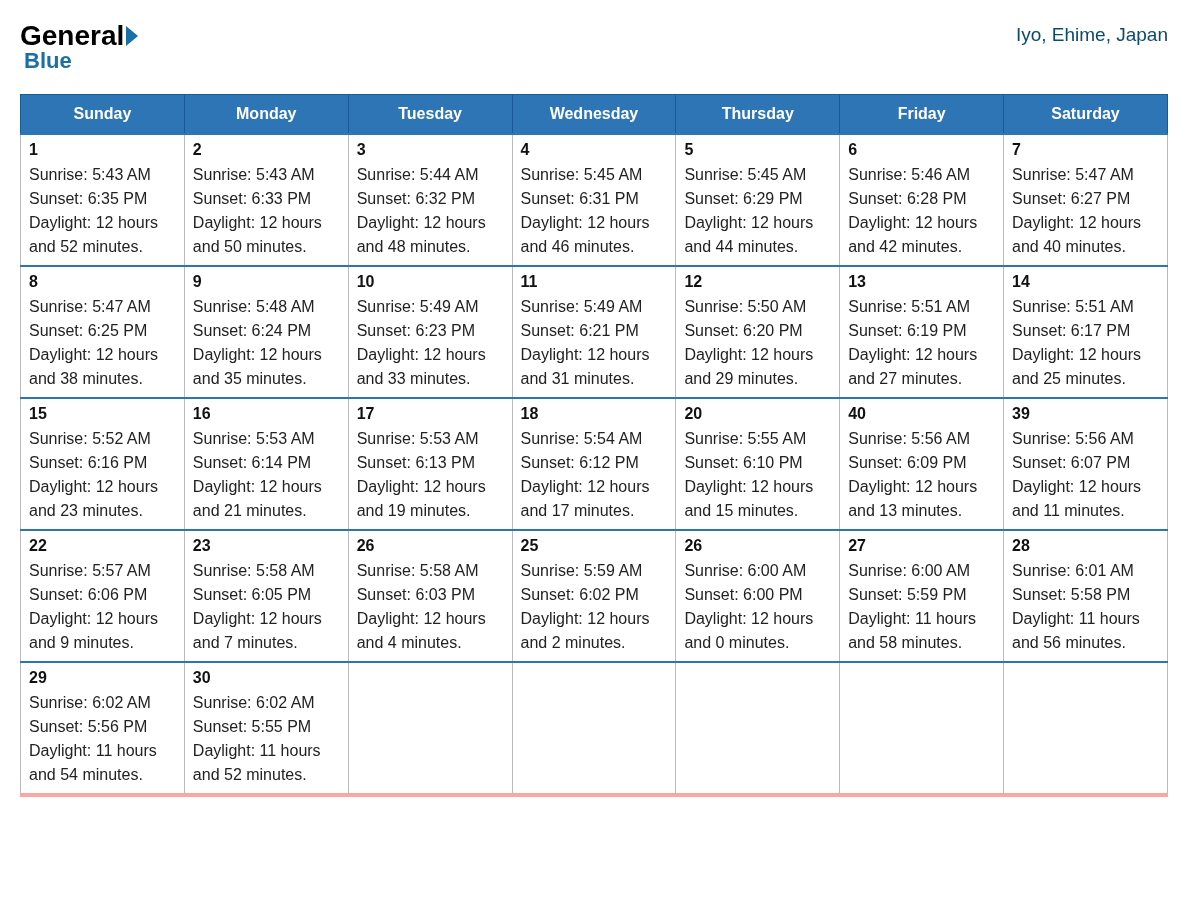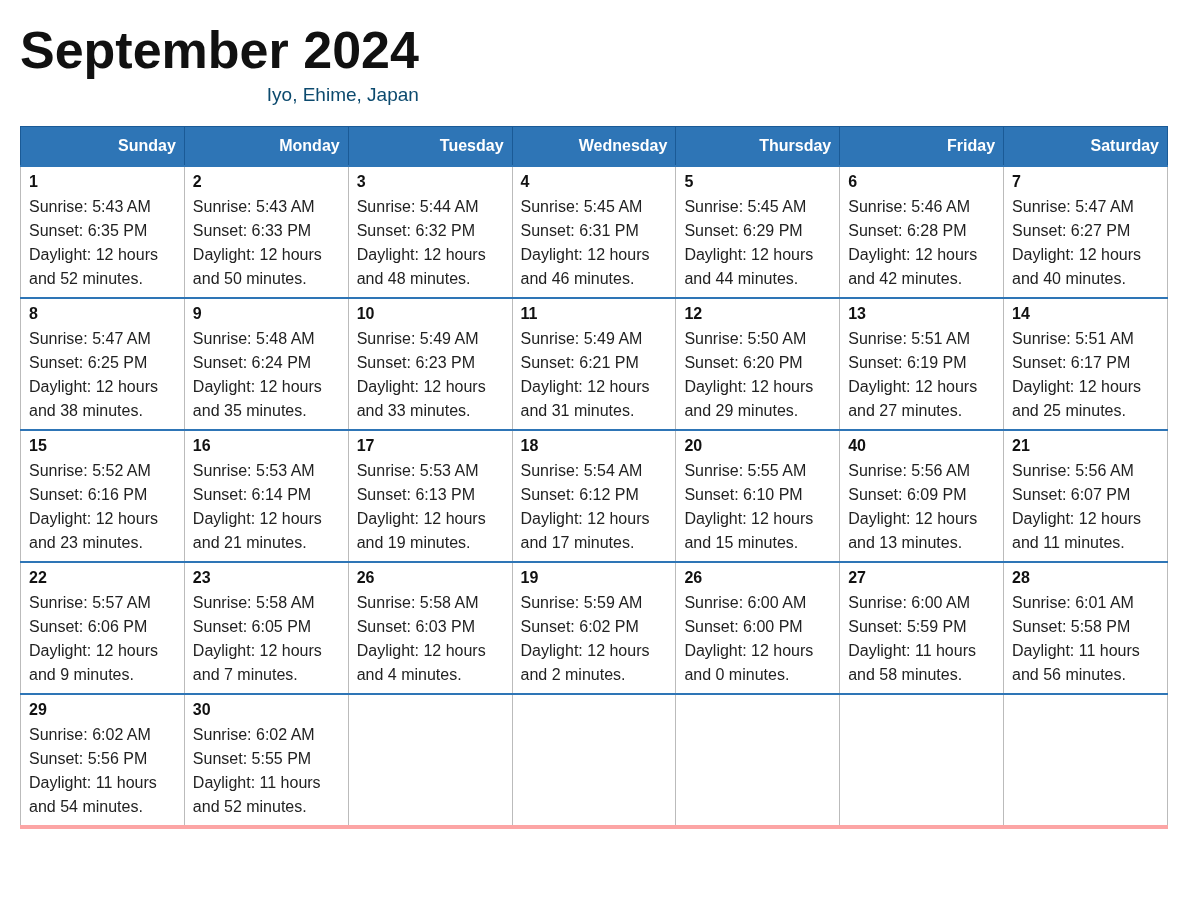--- a/index.html
+++ b/index.html
@@ -61,21 +61,21 @@
       width: 100%;
       border-collapse: collapse;
       border: 1px solid #999;
     }
     .calendar th {
       background-color: #2e75b6;
       color: #fff;
       font-size: 16px;
       font-weight: bold;
       padding: 10px 8px;
-      text-align: right;
+      text-align: center;
       border: 1px solid #1a5a96;
     }
     .calendar td {
       vertical-align: top;
       padding: 6px 8px;
       border: 1px solid #bbb;
       width: calc(100% / 7);
       font-size: 13px;
       color: #222;
       background: #fff;
@@ -100,22 +100,28 @@
       border-top: 2px solid #2e75b6;
     }
     .empty-cell {
       background: #fff;
     }
   </style>
 </head>
 <body>
 
 <div class="header">
+  <div class="logo">
+    <div class="logo-text">
+      <span>General</span>
+      <span class="logo-arrow"></span>
+    </div>
+    <div class="logo-subtitle">Blue</div>
+  </div>
   <div class="title-section">
-    <div class="month-title">September 2024</div>
     <div class="location">Iyo, Ehime, Japan</div>
   </div>
 </div>
 
 <table class="calendar">
   <thead>
     <tr>
       <th>Sunday</th>
       <th>Monday</th>
       <th>Tuesday</th>
@@ -285,21 +291,21 @@
       </td>
         <td>
         <span class="day-number">40</span>
         <div class="day-info">
           Sunrise: 5:56 AM<br>
           Sunset: 6:09 PM<br>
           Daylight: 12 hours and 13 minutes.
         </div>
       </td>
         <td>
-        <span class="day-number">21</span>
+        <span class="day-number">39</span>
         <div class="day-info">
           Sunrise: 5:56 AM<br>
           Sunset: 6:07 PM<br>
           Daylight: 12 hours and 11 minutes.
         </div>
       </td>
       </tr>
       <tr class="week-row">
         <td>
         <span class="day-number">22</span>
@@ -319,21 +325,21 @@
       </td>
         <td>
         <span class="day-number">26</span>
         <div class="day-info">
           Sunrise: 5:58 AM<br>
           Sunset: 6:03 PM<br>
           Daylight: 12 hours and 4 minutes.
         </div>
       </td>
         <td>
-        <span class="day-number">19</span>
+        <span class="day-number">25</span>
         <div class="day-info">
           Sunrise: 5:59 AM<br>
           Sunset: 6:02 PM<br>
           Daylight: 12 hours and 2 minutes.
         </div>
       </td>
         <td>
         <span class="day-number">26</span>
         <div class="day-info">
           Sunrise: 6:00 AM<br>

